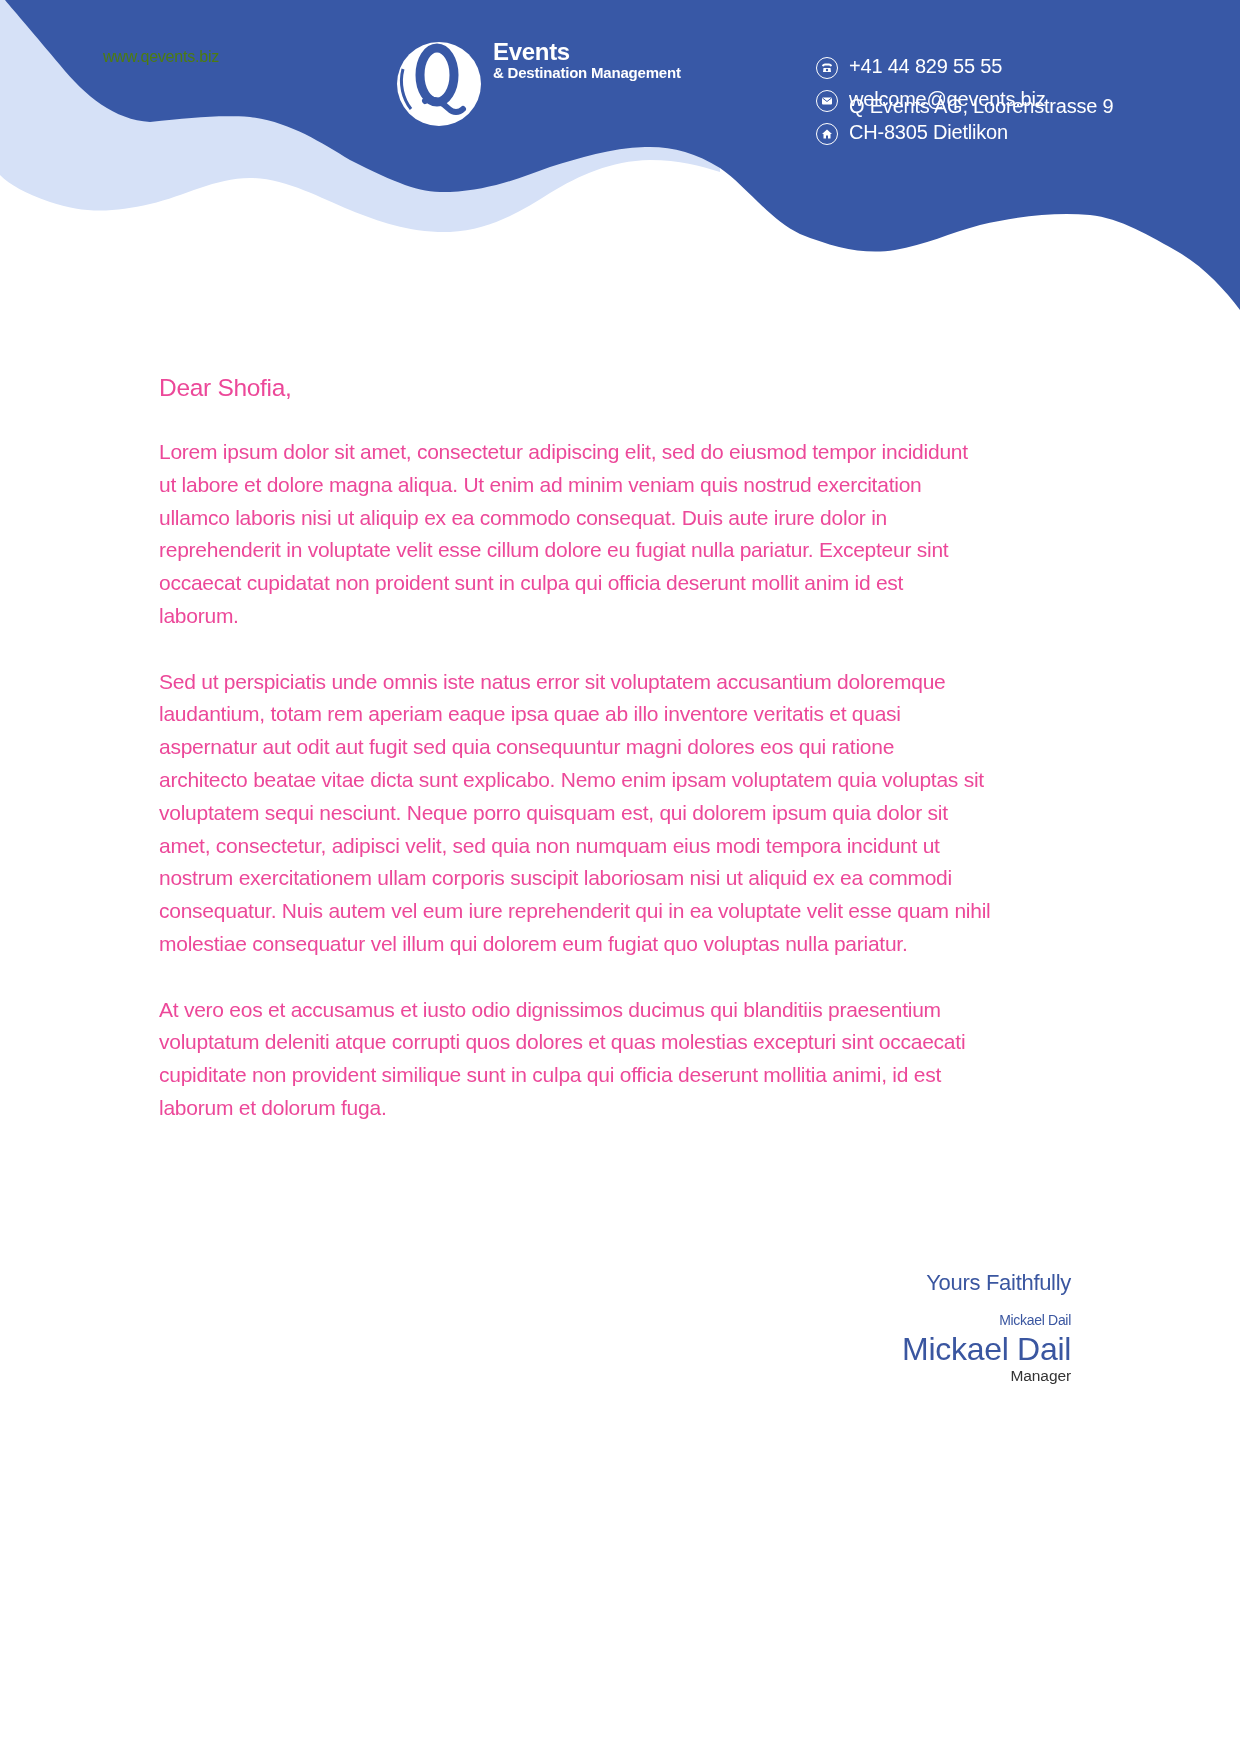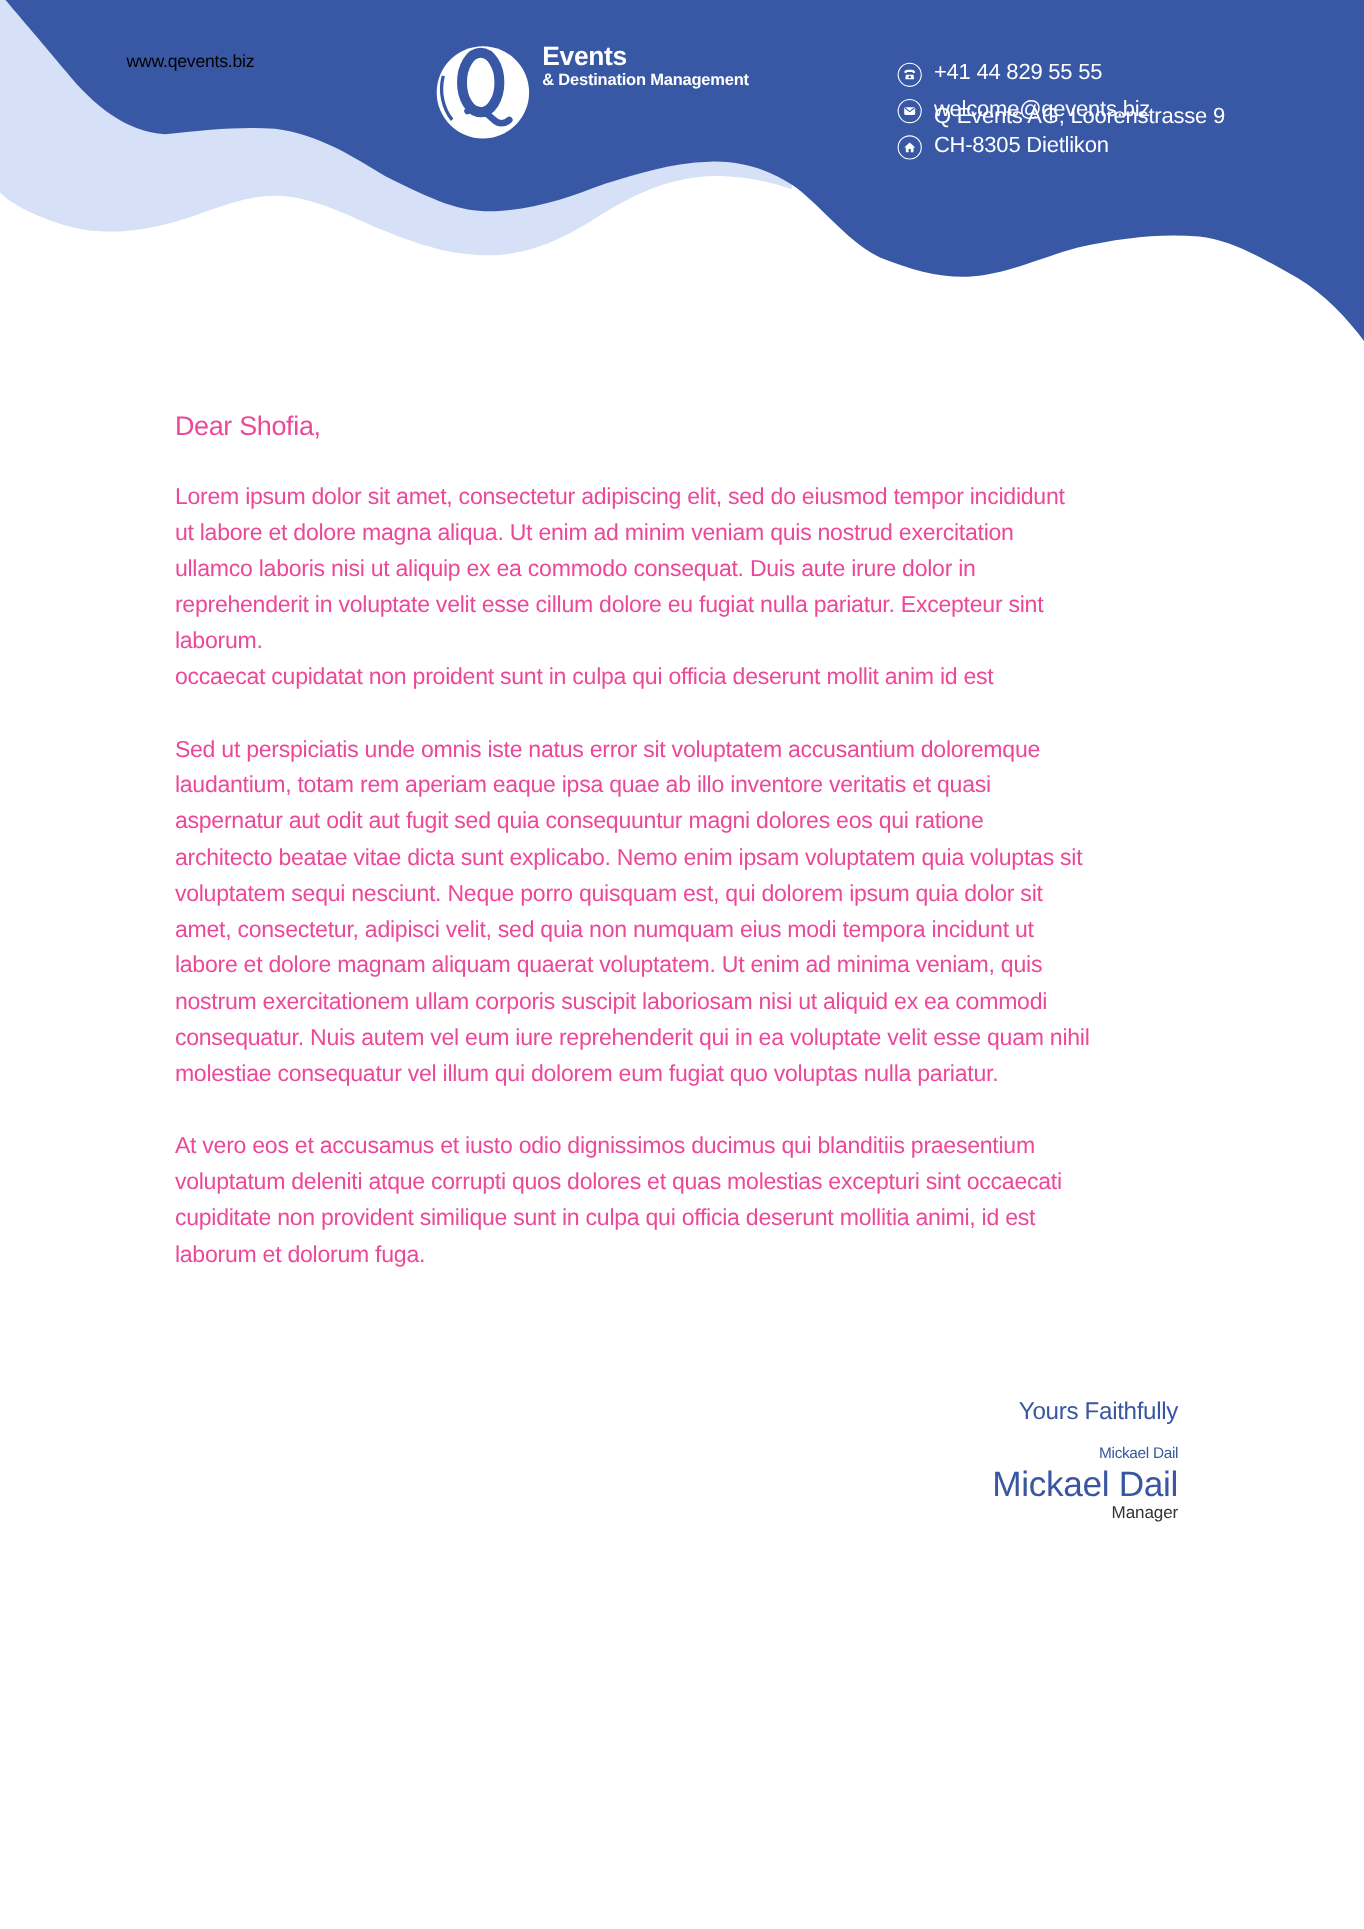--- a/index.html
+++ b/index.html
@@ -1,18 +1,18 @@
 <!DOCTYPE html>
 <html><head>
 <meta charset="utf-8">
 <style>
   html, body { margin: 0; padding: 0; background: #ffffff; }
   body { width: 1240px; height: 1754px; position: relative; overflow: hidden; font-family: "Liberation Sans", sans-serif; }
   .bg-waves { position: absolute; left: 0; top: 0; width: 1240px; height: 330px; }
-  .website { position: absolute; left: 115px; top: 48px; color: #000000; font-size: 16px; letter-spacing: -0.2px; }
+  .website { position: absolute; left: 103px; top: 48px; color: #4d7c0f; font-size: 16px; letter-spacing: -0.2px; }
   .logo { position: absolute; left: 395px; top: 39px; display: flex; align-items: flex-start; }
   .logo-mark { width: 88px; height: 88px; }
   .logo-text { margin-left: 10px; color: #ffffff; font-weight: bold; }
   .logo-title { font-size: 24px; line-height: 26px; letter-spacing: -0.3px; }
   .logo-sub { font-size: 15px; line-height: 16px; letter-spacing: -0.2px; }
   .contact { position: absolute; left: 816px; top: 46px; color: #ffffff; font-size: 20px; }
   .contact-row { display: flex; align-items: flex-end; height: 33px; }
   .contact-icon { width: 20px; height: 20px; border: 1.6px solid #ffffff; border-radius: 50%; display: flex; align-items: center; justify-content: center; margin-right: 11px; margin-top: 3px; flex: none; }
   .contact-icon svg { width: 12px; height: 12px; }
   .contact-text { line-height: 26px; letter-spacing: -0.2px; }
@@ -83,32 +83,31 @@
 </div>
 
 <div class="letter">
   <div class="greeting">Dear Shofia,</div>
 
   <div class="para">
     <div class="line">Lorem ipsum dolor sit amet, consectetur adipiscing elit, sed do eiusmod tempor incididunt</div>
     <div class="line">ut labore et dolore magna aliqua. Ut enim ad minim veniam quis nostrud exercitation</div>
     <div class="line">ullamco laboris nisi ut aliquip ex ea commodo consequat. Duis aute irure dolor in</div>
     <div class="line">reprehenderit in voluptate velit esse cillum dolore eu fugiat nulla pariatur. Excepteur sint</div>
+    <div class="line">occaecat cupidatat non proident sunt in culpa qui officia deserunt mollit anim id est</div>
     <div class="line">laborum.</div>
-    <div class="line">occaecat cupidatat non proident sunt in culpa qui officia deserunt mollit anim id est</div>
   </div>
 
   <div class="para">
     <div class="line">Sed ut perspiciatis unde omnis iste natus error sit voluptatem accusantium doloremque</div>
     <div class="line">laudantium, totam rem aperiam eaque ipsa quae ab illo inventore veritatis et quasi</div>
     <div class="line">aspernatur aut odit aut fugit sed quia consequuntur magni dolores eos qui ratione</div>
     <div class="line">architecto beatae vitae dicta sunt explicabo. Nemo enim ipsam voluptatem quia voluptas sit</div>
     <div class="line">voluptatem sequi nesciunt. Neque porro quisquam est, qui dolorem ipsum quia dolor sit</div>
     <div class="line">amet, consectetur, adipisci velit, sed quia non numquam eius modi tempora incidunt ut</div>
-    <div class="line">labore et dolore magnam aliquam quaerat voluptatem. Ut enim ad minima veniam, quis</div>
     <div class="line">nostrum exercitationem ullam corporis suscipit laboriosam nisi ut aliquid ex ea commodi</div>
     <div class="line">consequatur. Nuis autem vel eum iure reprehenderit qui in ea voluptate velit esse quam nihil</div>
     <div class="line">molestiae consequatur vel illum qui dolorem eum fugiat quo voluptas nulla pariatur.</div>
   </div>
 
   <div class="para">
     <div class="line">At vero eos et accusamus et iusto odio dignissimos ducimus qui blanditiis praesentium</div>
     <div class="line">voluptatum deleniti atque corrupti quos dolores et quas molestias excepturi sint occaecati</div>
     <div class="line">cupiditate non provident similique sunt in culpa qui officia deserunt mollitia animi, id est</div>
     <div class="line">laborum et dolorum fuga.</div>

